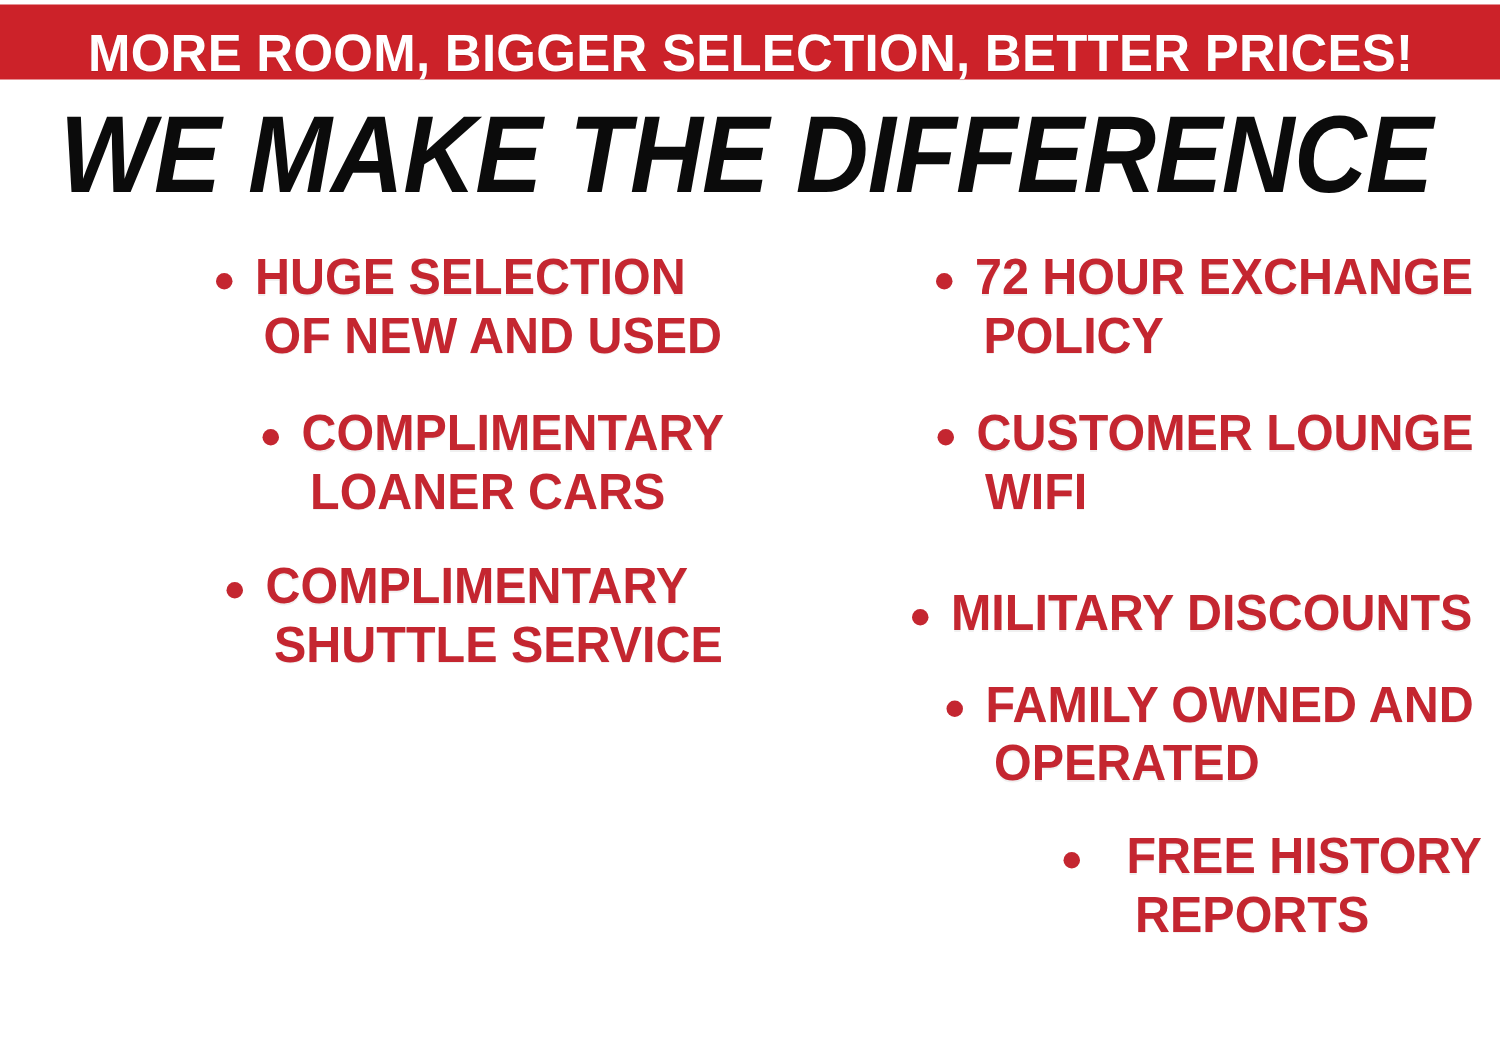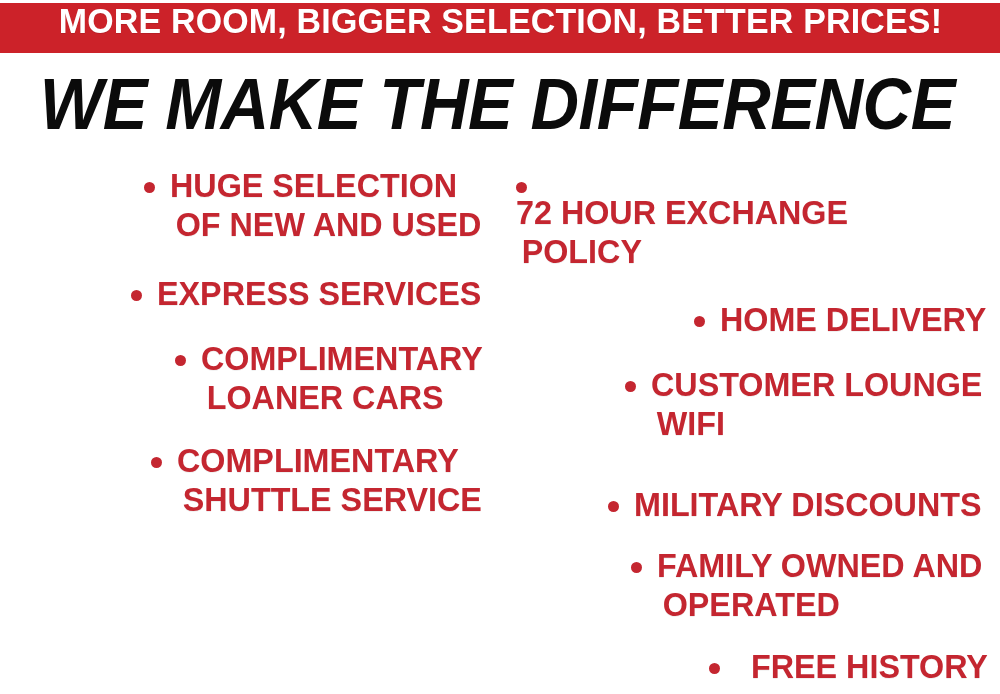--- a/index.html
+++ b/index.html
@@ -20,21 +20,21 @@
 
   
   .banner {
     position: absolute;
     left: 0;
     top: 3px;
     width: 1000px;
     height: 50px;
     background: #cc2229;
     display: flex;
-    align-items: flex-start;
+    align-items: flex-end;
     justify-content: center;
   }
   .banner-text {
     color: #ffffff;
     font-family: "Liberation Sans", sans-serif;
     font-weight: bold;
     font-size: 35px;
     line-height: 35px;
     letter-spacing: 0.2px;
     transform: scaleX(0.97);
@@ -109,21 +109,21 @@
   .label .ln { display: block; white-space: nowrap; }
   .label .ln.indent { padding-left: 6px; }
 
   
   .col-left  .bullet-item.i0 { margin-top: 8px; }
   .col-left  .bullet-item.i1 { margin-top: 30px; }
   .col-left  .bullet-item.i2 { margin-top: 26px; }
   .col-left  .bullet-item.i3 { margin-top: 26px; }
   .col-left  .bullet-item.i4 { margin-top: 24px; }
 
-  .col-right .bullet-item.i0 { margin-top: 8px; flex-direction: column; }
+  .col-right .bullet-item.i0 { margin-top: 8px; }
   .col-right .bullet-item.i1 { margin-top: 29px; }
   .col-right .bullet-item.i2 { margin-top: 26px; }
   .col-right .bullet-item.i3 { margin-top: 42px; }
   .col-right .bullet-item.i4 { margin-top: 22px; }
   .col-right .bullet-item.i5 { margin-top: 23px; gap: 16px; }
 </style>
 </head>
 <body>
 
 <div id="poster">
@@ -138,26 +138,20 @@
 
   <div class="columns">
     <div class="col col-left">
         <div class="bullet-item i0">
           <span class="dot"></span>
           <span class="label">
             <span class="ln">HUGE SELECTION</span>
             <span class="ln indent">OF NEW AND USED</span>
           </span>
         </div>
-        <div class="bullet-item i1">
-          <span class="dot"></span>
-          <span class="label">
-            <span class="ln">EXPRESS SERVICES</span>
-          </span>
-        </div>
         <div class="bullet-item i3">
           <span class="dot"></span>
           <span class="label">
             <span class="ln">COMPLIMENTARY</span>
             <span class="ln indent">LOANER CARS</span>
           </span>
         </div>
         <div class="bullet-item i4">
           <span class="dot"></span>
           <span class="label">
@@ -167,26 +161,20 @@
         </div>
       </div>
     <div class="col col-right">
         <div class="bullet-item i0">
           <span class="dot"></span>
           <span class="label">
             <span class="ln">72 HOUR EXCHANGE</span>
             <span class="ln indent">POLICY</span>
           </span>
         </div>
-        <div class="bullet-item i1">
-          <span class="dot"></span>
-          <span class="label">
-            <span class="ln">HOME DELIVERY</span>
-          </span>
-        </div>
         <div class="bullet-item i2">
           <span class="dot"></span>
           <span class="label">
             <span class="ln">CUSTOMER LOUNGE</span>
             <span class="ln indent">WIFI</span>
           </span>
         </div>
         <div class="bullet-item i3">
           <span class="dot"></span>
           <span class="label">

